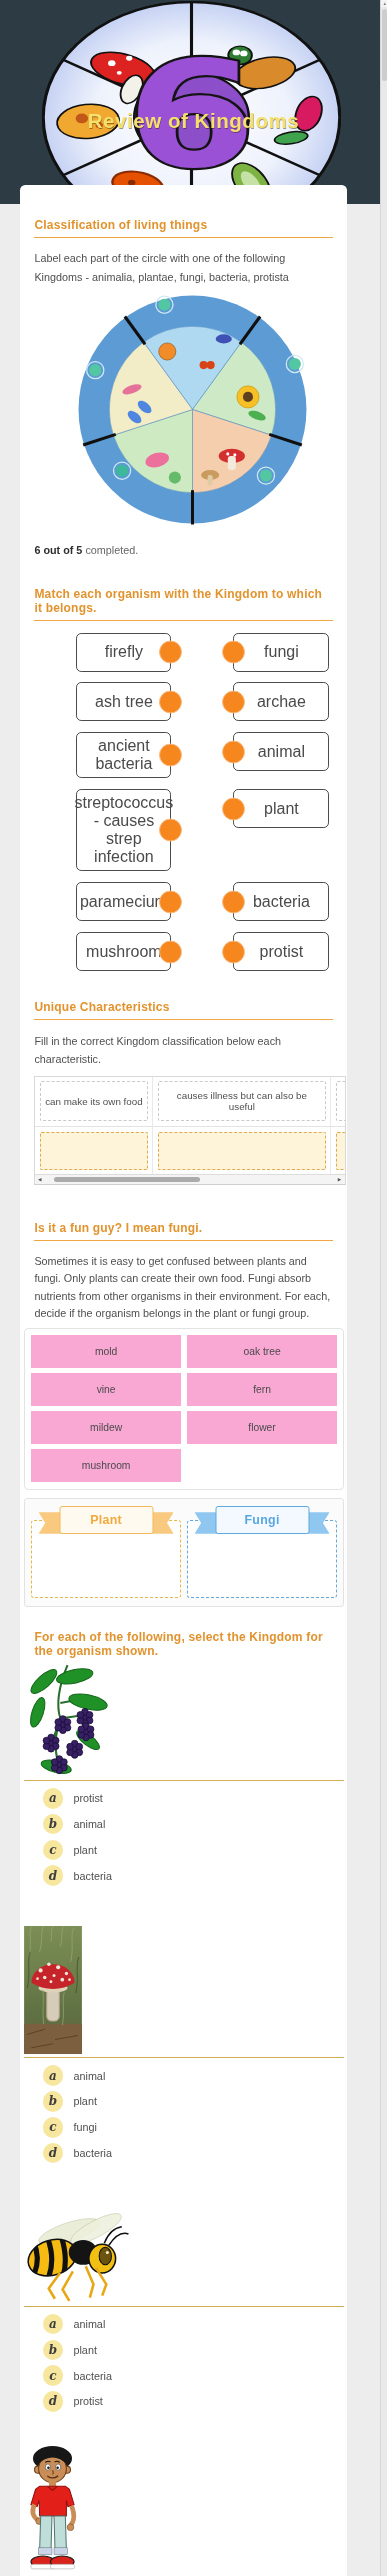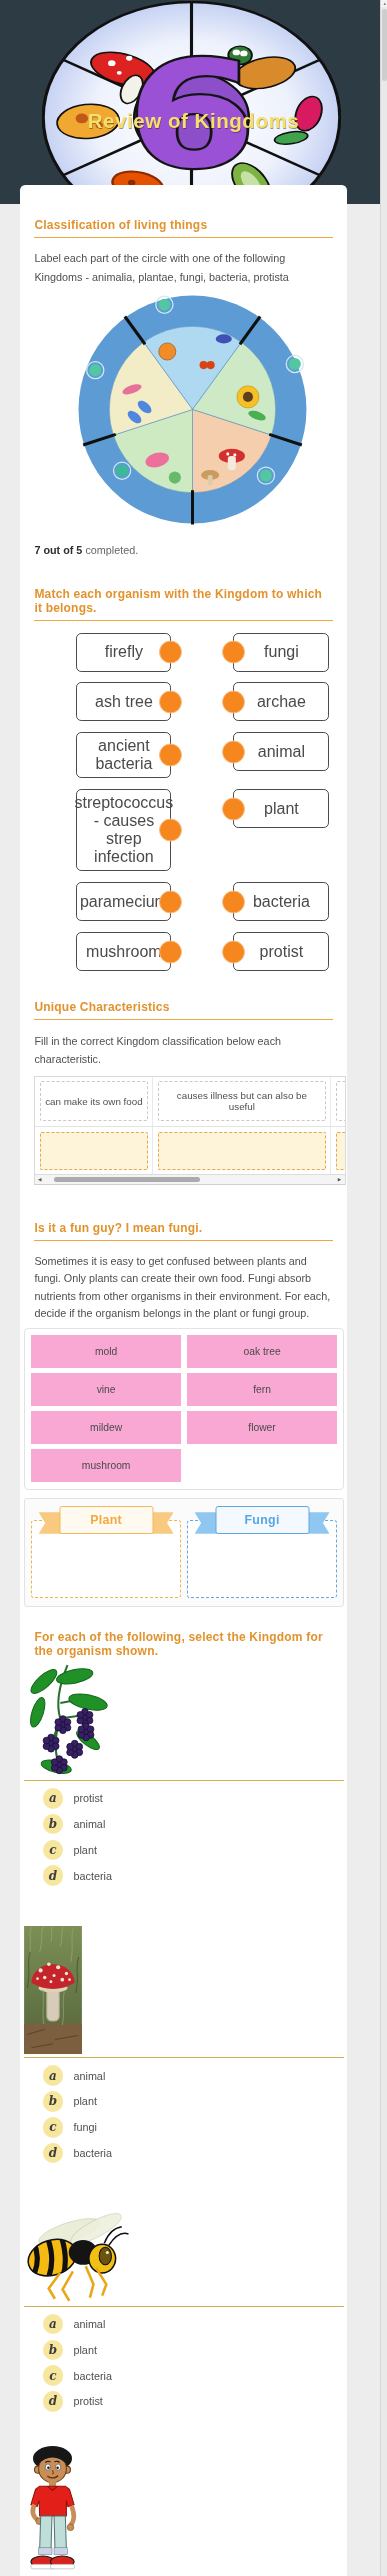--- a/index.html
+++ b/index.html
@@ -243,21 +243,21 @@
           <circle cx="-139.6" cy="121.4" r="17" fill="none" stroke="#cfe9f2" stroke-width="2.5"></circle>
           <circle cx="-139.6" cy="121.4" r="12" fill="#3db898"></circle>
         </g>
         <g>
           <circle cx="145.6" cy="131.1" r="17" fill="none" stroke="#cfe9f2" stroke-width="2.5"></circle>
           <circle cx="145.6" cy="131.1" r="12" fill="#53c6a2"></circle>
         </g>
       </g>
     </svg>
   </div>
-  <p class="completed"><b>7 out of 5</b><span> completed.</span></p>
+  <p class="completed"><b>6 out of 5</b><span> completed.</span></p>
 
   <h2 class="sec-heading">Match each organism with the Kingdom to which it belongs.</h2>
   <div class="sec-divider"></div>
   <div class="match-rows">
     <div class="match-row">
       <div class="match-box left">
           <span>firefly</span>
           <span class="dot right-edge"></span>
         </div>
       <div class="match-box right">

